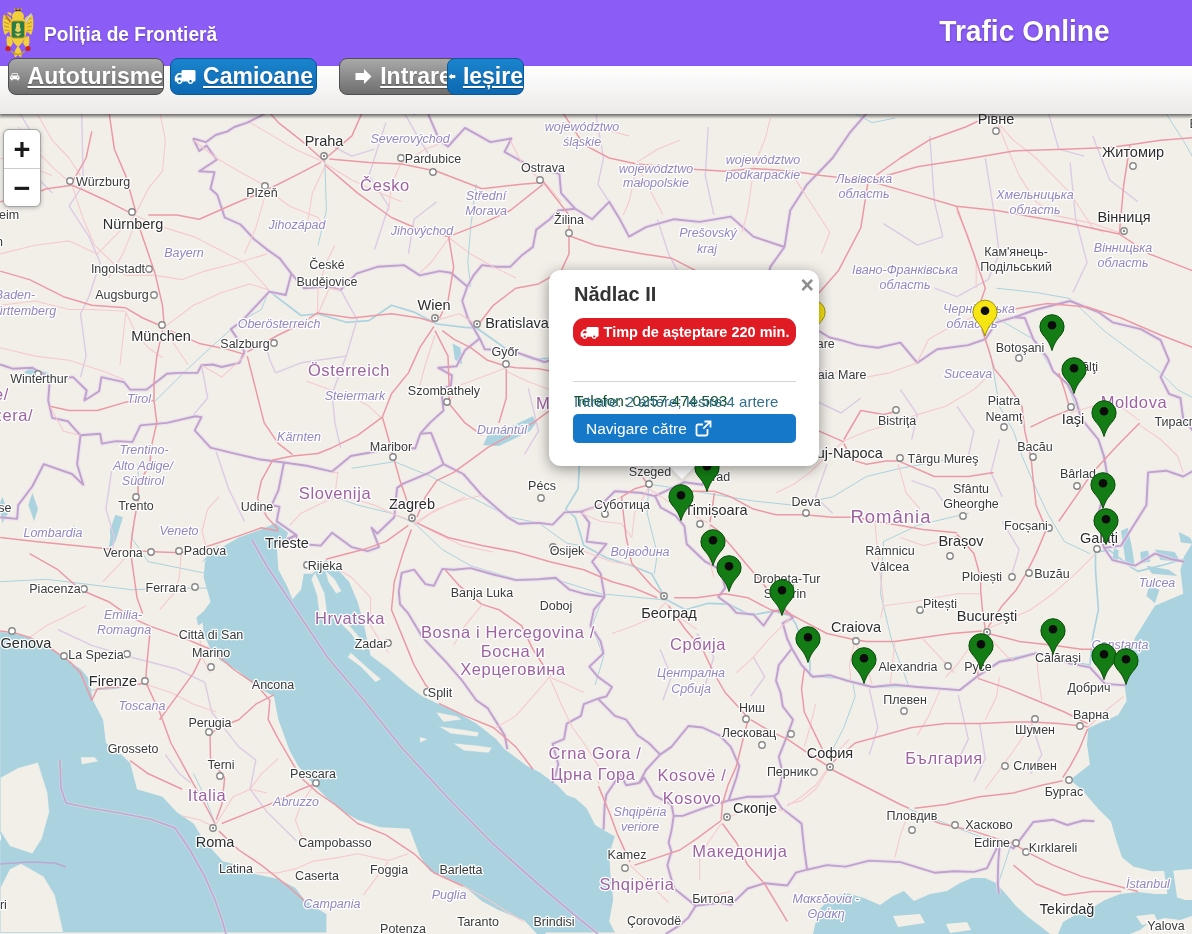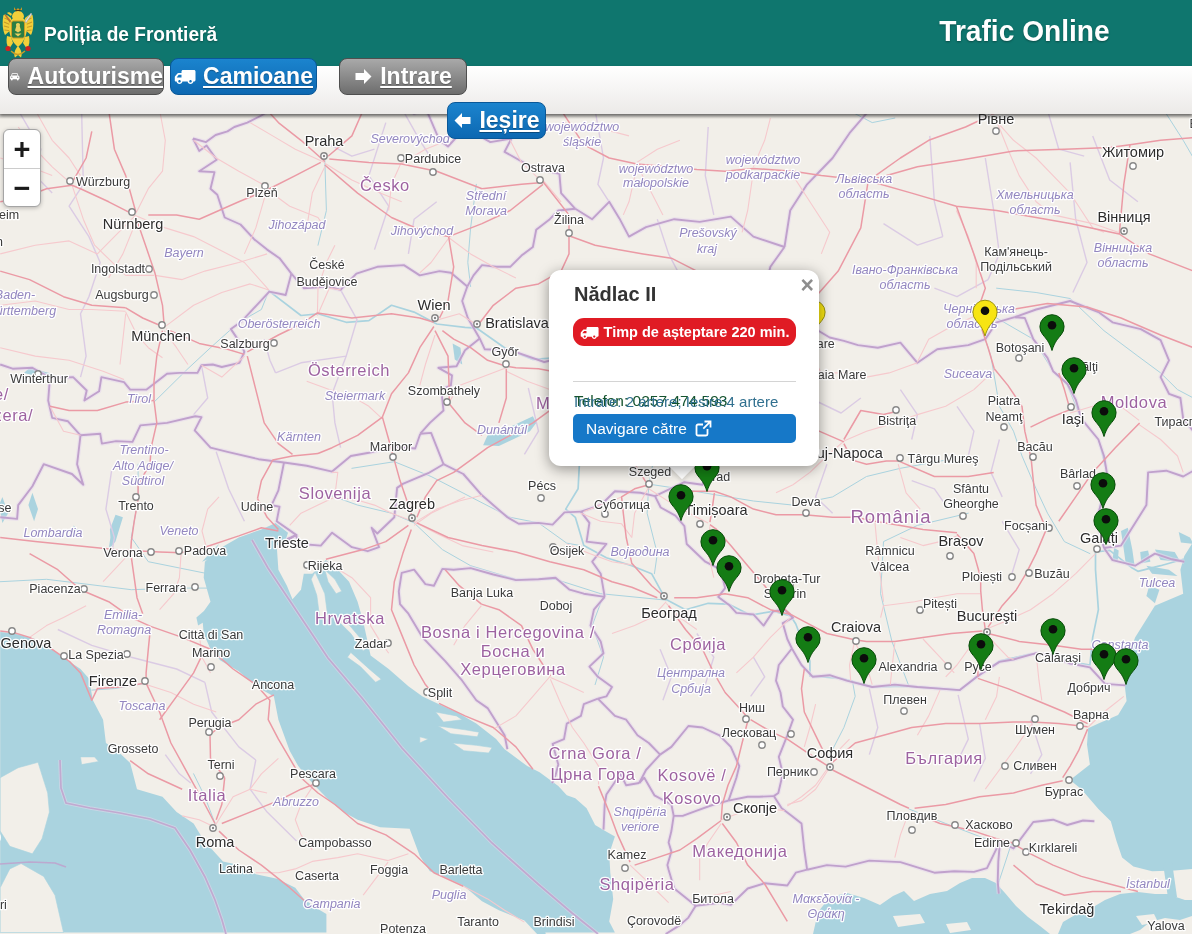--- a/index.html
+++ b/index.html
@@ -1,16 +1,16 @@
 <!DOCTYPE html>
 <html><head><meta charset="utf-8"><style>
 
 * { margin:0; padding:0; box-sizing:border-box; }
 html,body { width:1192px; height:934px; overflow:hidden; font-family:"Liberation Sans",sans-serif; }
-#hdr { position:absolute; left:0; top:0; width:1192px; height:66px; background:#0f766e; }
+#hdr { position:absolute; left:0; top:0; width:1192px; height:66px; background:#8b5cf6; }
 #hdr .logo { position:absolute; left:2px; top:6px; }
 #hdr .t1 { position:absolute; left:44px; top:22px; color:#fff; font-size:21px; font-weight:bold; text-shadow:0 1px 2px rgba(0,0,0,.3); transform:scaleX(.91); transform-origin:left center; white-space:nowrap; }
 #hdr .t2 { position:absolute; right:82px; top:15px; color:#fff; font-size:29px; font-weight:bold; text-shadow:0 1px 2px rgba(0,0,0,.35); transform:scaleX(.97); transform-origin:right center; white-space:nowrap; }
 #bar { position:absolute; left:0; top:66px; width:1192px; height:48px; background:linear-gradient(#ffffff,#eceae8); box-shadow:0 2px 3px rgba(0,0,0,.4); }
 .btn { position:absolute; top:58px; height:37px; border-radius:8px; color:#fff; font-size:23px; font-weight:bold; text-align:center; display:flex; align-items:center; justify-content:center; gap:7px; text-shadow:0 1px 1px rgba(0,0,0,.3);text-decoration:underline; }
 .gray { background:linear-gradient(#a9a9a9,#6d6d6d); border:1px solid #4f4f4f; }
 .blue { background:linear-gradient(#1b84ce,#0d68b2); border:1px solid #0a5898; }
 #map { position:absolute; left:0; top:114px; }
 #mapshadow { position:absolute; left:0; top:114px; width:1192px; height:5px; background:linear-gradient(rgba(70,70,70,.38),rgba(70,70,70,0)); pointer-events:none; }
 #zoomc { position:absolute; left:3px; top:129px; width:38px; height:78px; background:#fff; border:1px solid #a5a5a5; border-radius:6px; box-shadow:0 1px 4px rgba(0,0,0,.25); }
@@ -838,21 +838,21 @@
 <div id="bar"></div>
 <div class="btn gray" style="left:8px;width:156px;"><svg width="25" height="19" viewBox="0 0 24 19" fill="#fff">
       <path d="M4.5 8 L6 3.5 C6.3 2.6 7 2 8 2 L16 2 C17 2 17.7 2.6 18 3.5 L19.5 8 C20.8 8.3 21.8 9.4 21.8 10.8 L21.8 14 C21.8 14.6 21.4 15 20.8 15 L20 15 L20 16.2 C20 17.2 19.2 18 18.2 18 C17.2 18 16.4 17.2 16.4 16.2 L16.4 15 L7.6 15 L7.6 16.2 C7.6 17.2 6.8 18 5.8 18 C4.8 18 4 17.2 4 16.2 L4 15 L3.2 15 C2.6 15 2.2 14.6 2.2 14 L2.2 10.8 C2.2 9.4 3.2 8.3 4.5 8 Z M7.2 4.2 L6.2 7.5 L17.8 7.5 L16.8 4.2 C16.7 3.9 16.4 3.7 16.1 3.7 L7.9 3.7 C7.6 3.7 7.3 3.9 7.2 4.2 Z M5.9 12.4 C6.7 12.4 7.3 11.8 7.3 11 C7.3 10.2 6.7 9.6 5.9 9.6 C5.1 9.6 4.5 10.2 4.5 11 C4.5 11.8 5.1 12.4 5.9 12.4 Z M18.1 12.4 C18.9 12.4 19.5 11.8 19.5 11 C19.5 10.2 18.9 9.6 18.1 9.6 C17.3 9.6 16.7 10.2 16.7 11 C16.7 11.8 17.3 12.4 18.1 12.4 Z"></path>
     </svg>Autoturisme</div>
 <div class="btn blue" style="left:170px;width:147px;"><svg width="22" height="17" viewBox="0 0 22 17" fill="#fff">
       <path d="M0.5 3.5 C0.5 2.7 1.2 2 2 2 L13 2 C13.8 2 14.5 2.7 14.5 3.5 L14.5 5 L17.5 5 C17.9 5 18.3 5.2 18.6 5.5 L20.9 8.3 C21.1 8.6 21.2 8.9 21.2 9.2 L21.2 12.5 C21.2 13.1 20.8 13.5 20.2 13.5 L19.4 13.5 C19.2 14.9 18 16 16.5 16 C15 16 13.8 14.9 13.6 13.5 L8.4 13.5 C8.2 14.9 7 16 5.5 16 C4 16 2.8 14.9 2.6 13.5 L2 13.5 C1.2 13.5 0.5 12.8 0.5 12 Z M14.5 6.8 L14.5 9.5 L19.3 9.5 L17.3 6.8 Z M5.5 14.5 C6.2 14.5 6.8 13.9 6.8 13.2 C6.8 12.5 6.2 11.9 5.5 11.9 C4.8 11.9 4.2 12.5 4.2 13.2 C4.2 13.9 4.8 14.5 5.5 14.5 Z M16.5 14.5 C17.2 14.5 17.8 13.9 17.8 13.2 C17.8 12.5 17.2 11.9 16.5 11.9 C15.8 11.9 15.2 12.5 15.2 13.2 C15.2 13.9 15.8 14.5 16.5 14.5 Z" transform="scale(-1,1) translate(-22,0)"></path>
     </svg>Camioane</div>
 <div class="btn gray" style="left:339px;width:128px;"><svg width="19" height="19" viewBox="0 0 19 19" fill="#fff">
       <path d="M10 2 L17.5 9.5 L10 17 L10 13 L1.5 13 L1.5 6 L10 6 Z"></path>
     </svg>Intrare</div>
-<div class="btn blue" style="left:447px;width:99px;margin-top:44px;"><svg width="19" height="19" viewBox="0 0 19 19" fill="#fff">
+<div class="btn blue" style="left:447px;width:77px;"><svg width="19" height="19" viewBox="0 0 19 19" fill="#fff">
       <path d="M9 2 L1.5 9.5 L9 17 L9 13 L17.5 13 L17.5 6 L9 6 Z"></path>
     </svg>Ieșire</div>
 <div id="ptip"></div>
 <div id="popup">
 <div class="x">×</div>
 <div class="title">Nădlac II</div>
 <div class="badge"><svg width="19" height="15" viewBox="0 0 22 17" fill="#fff">
         <path d="M0.5 3.5 C0.5 2.7 1.2 2 2 2 L13 2 C13.8 2 14.5 2.7 14.5 3.5 L14.5 5 L17.5 5 C17.9 5 18.3 5.2 18.6 5.5 L20.9 8.3 C21.1 8.6 21.2 8.9 21.2 9.2 L21.2 12.5 C21.2 13.1 20.8 13.5 20.2 13.5 L19.4 13.5 C19.2 14.9 18 16 16.5 16 C15 16 13.8 14.9 13.6 13.5 L8.4 13.5 C8.2 14.9 7 16 5.5 16 C4 16 2.8 14.9 2.6 13.5 L2 13.5 C1.2 13.5 0.5 12.8 0.5 12 Z M14.5 6.8 L14.5 9.5 L19.3 9.5 L17.3 6.8 Z M5.5 14.5 C6.2 14.5 6.8 13.9 6.8 13.2 C6.8 12.5 6.2 11.9 5.5 11.9 C4.8 11.9 4.2 12.5 4.2 13.2 C4.2 13.9 4.8 14.5 5.5 14.5 Z M16.5 14.5 C17.2 14.5 17.8 13.9 17.8 13.2 C17.8 12.5 17.2 11.9 16.5 11.9 C15.8 11.9 15.2 12.5 15.2 13.2 C15.2 13.9 15.8 14.5 16.5 14.5 Z" transform="scale(-1,1) translate(-22,0)"></path>
       </svg>Timp de așteptare 220 min.</div>
 <div class="tel">Telefon: 0257.474.593</div>

